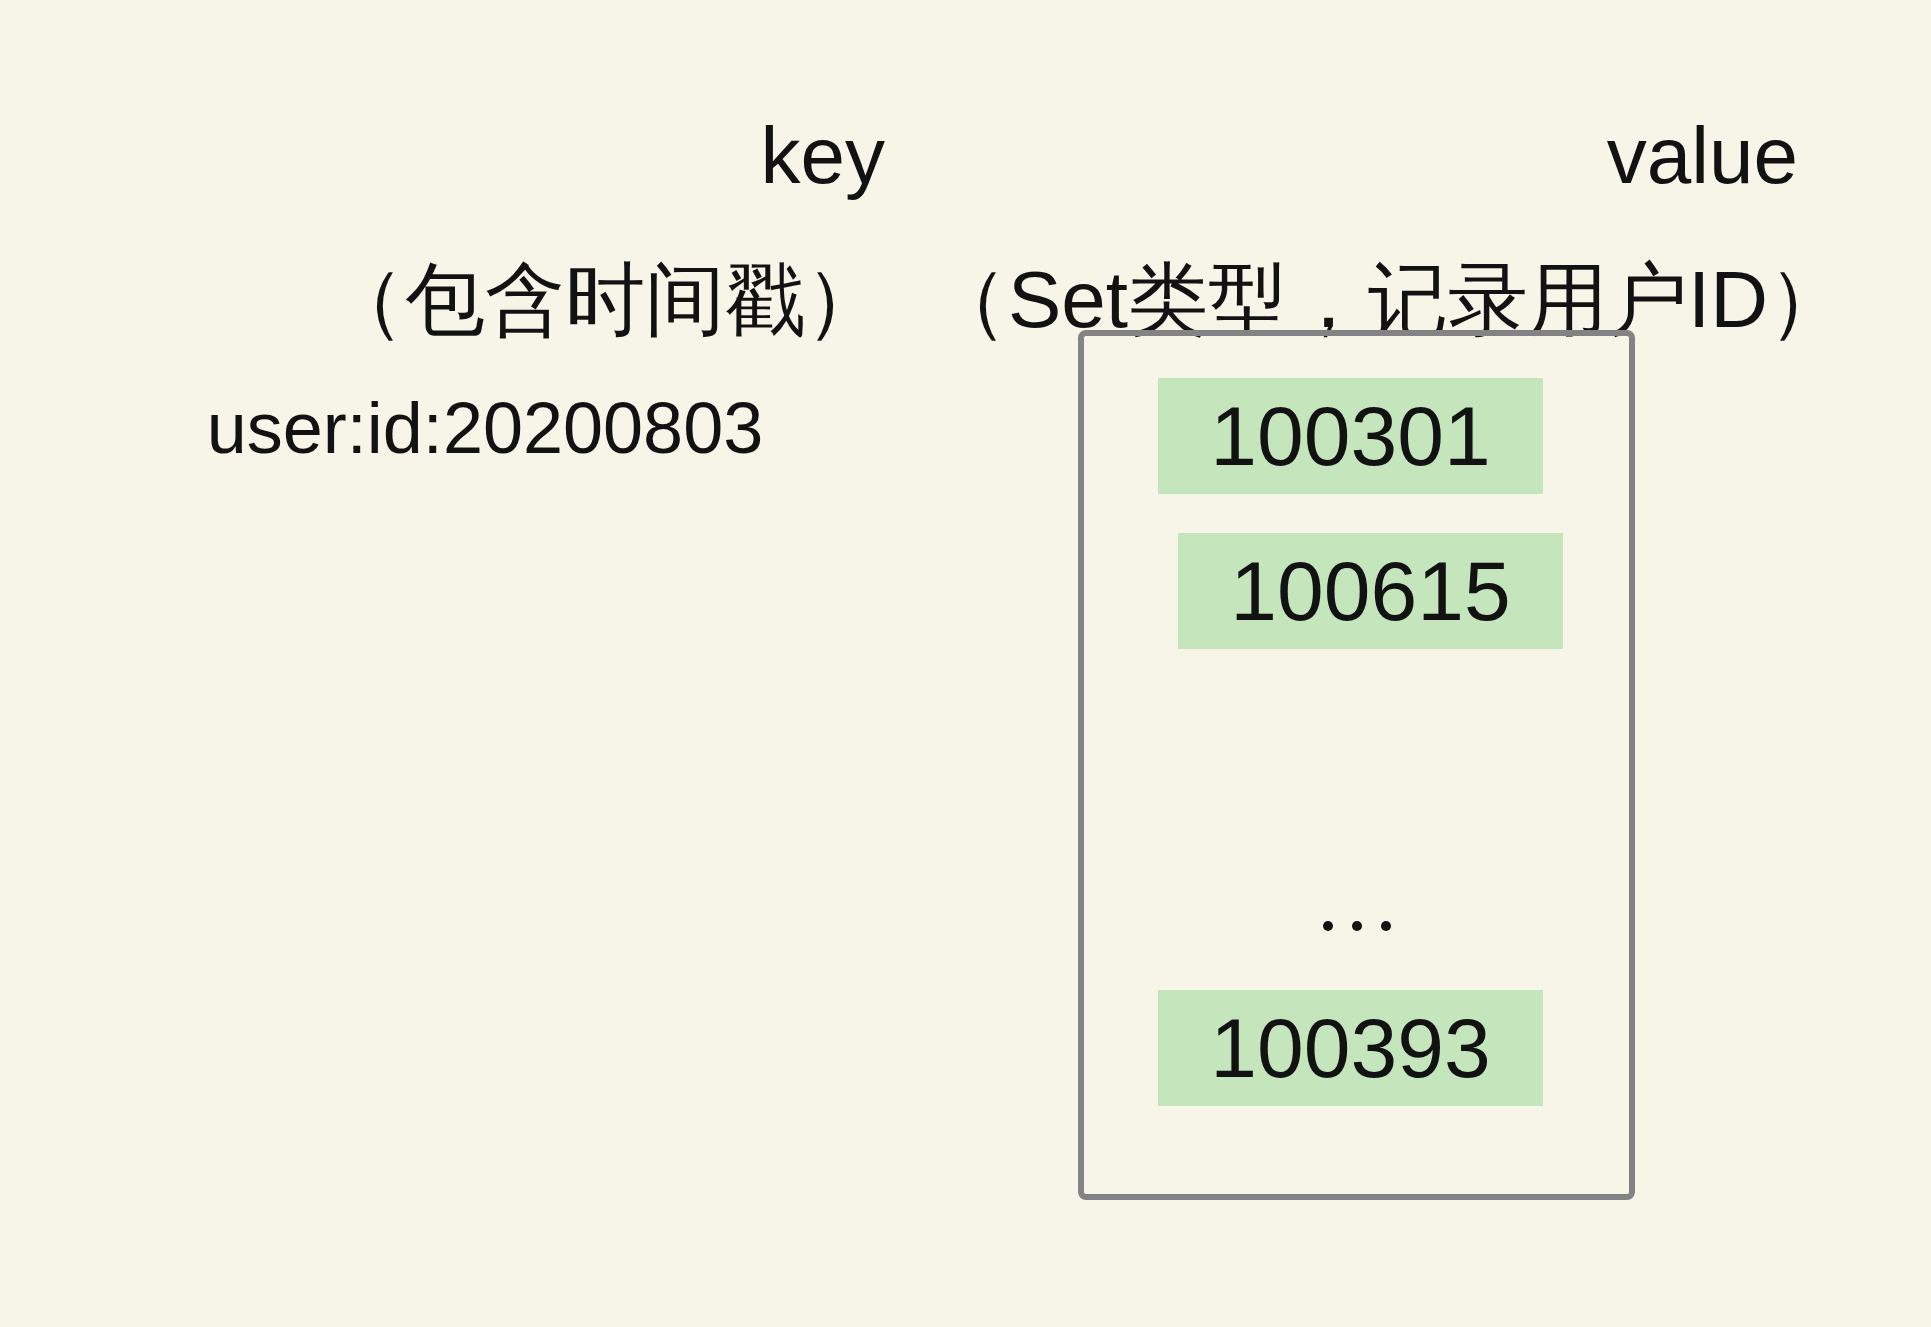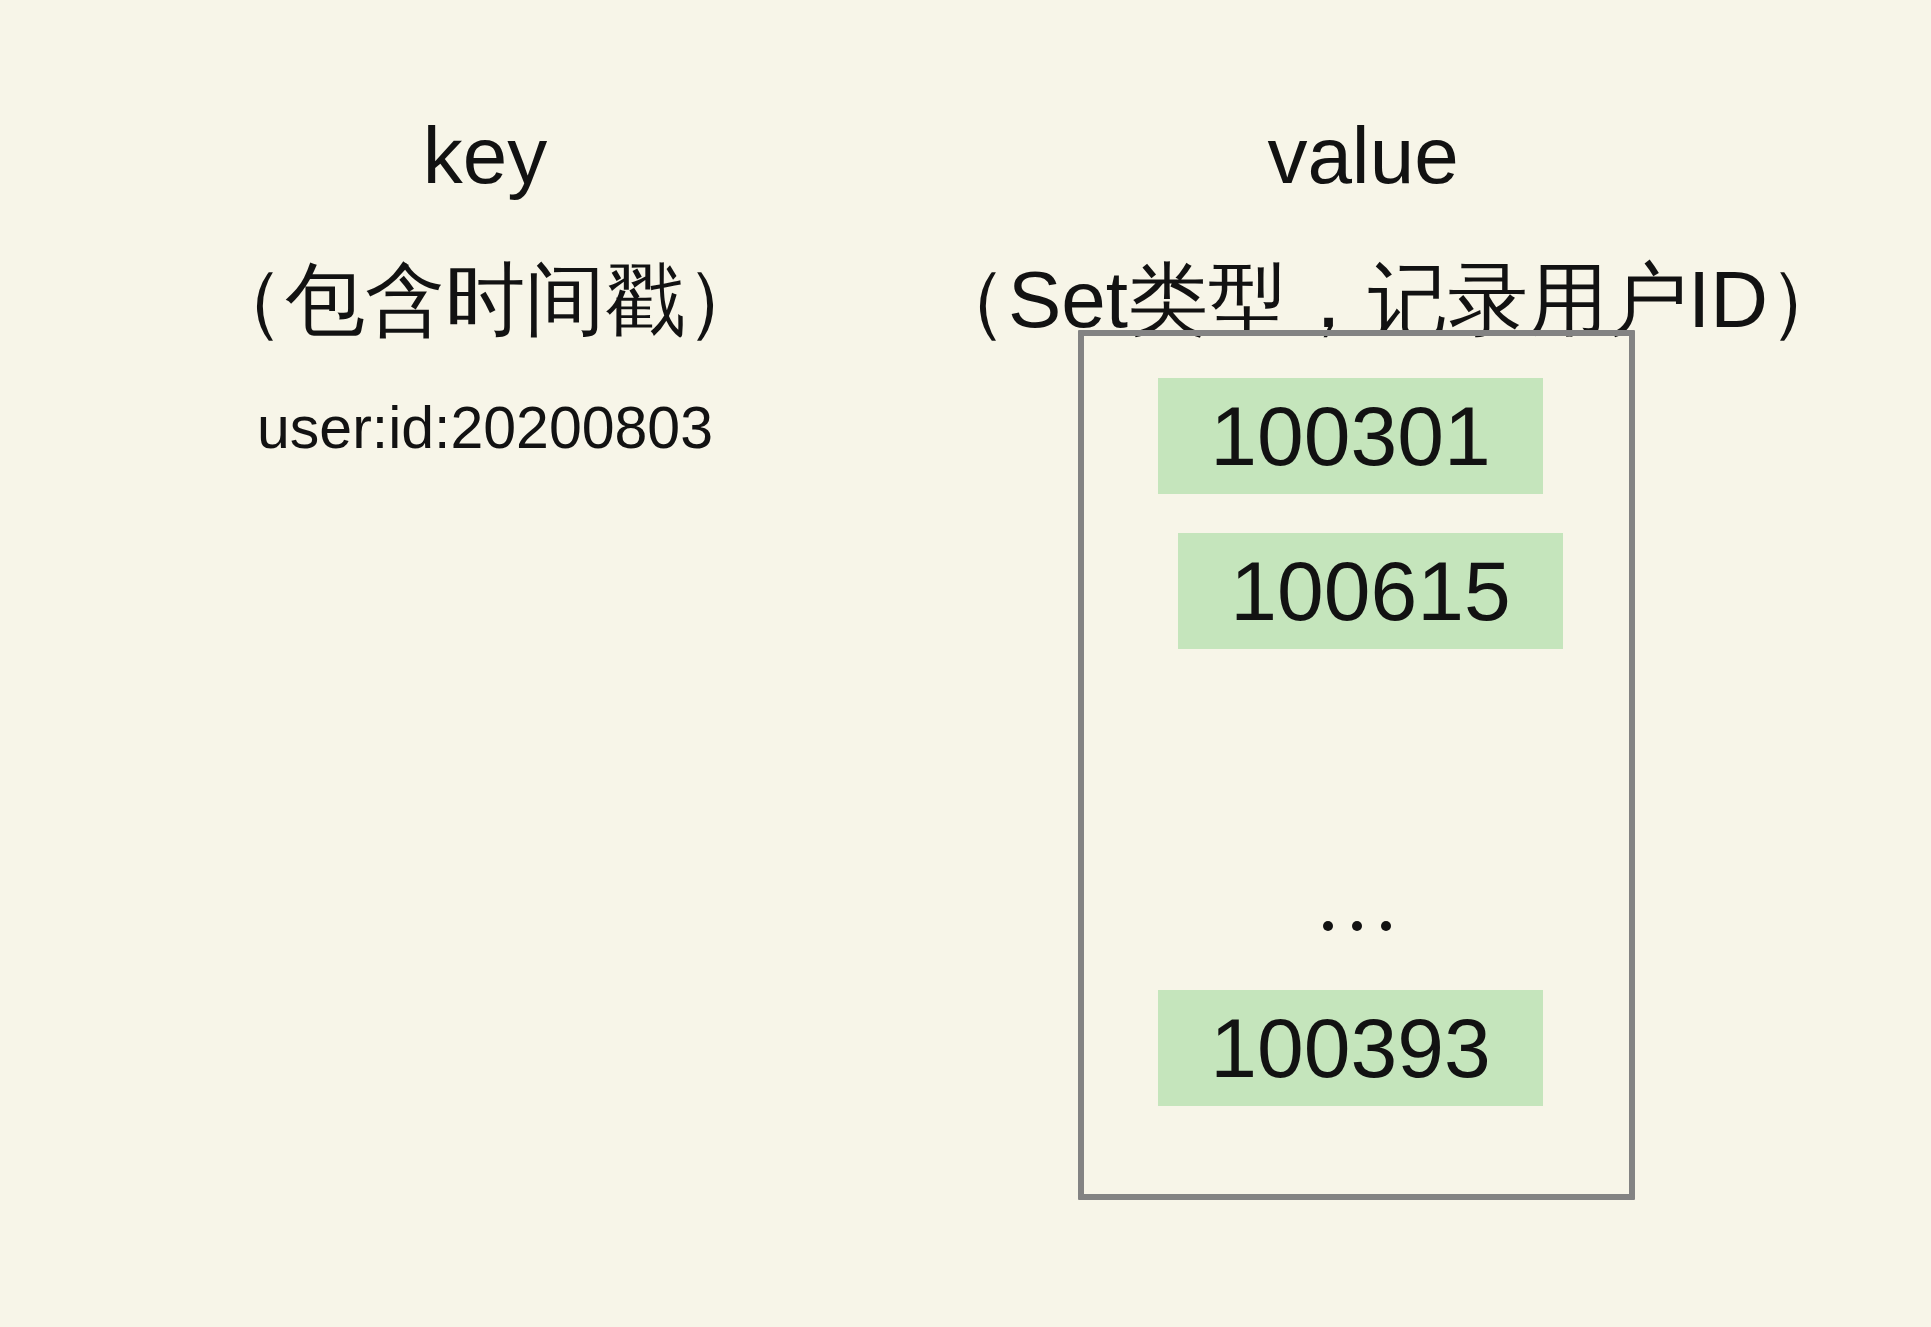--- a/index.html
+++ b/index.html
@@ -12,51 +12,51 @@
     width: 1931px;
     height: 1327px;
     background: #f7f5e8;
     overflow: hidden;
     font-family: "Liberation Sans", "DejaVu Sans", sans-serif;
     color: #121212;
   }
   .col-header {
     position: absolute;
     top: 103px;
-    text-align: center;
+    text-align: right;
     font-size: 80px;
     line-height: 105px;
     font-weight: 400;
     white-space: nowrap;
   }
   .col-header .subtitle {
     letter-spacing: 0px;
     margin-top: 39px;
   }
   #key-header { left: 85px;  width: 800px; }
   #value-header { left: 928px; width: 870px; }
   .key-text {
     position: absolute;
     left: 85px;
     top: 383px;
     width: 800px;
     text-align: center;
-    font-size: 59px;
+    font-size: 72px;
     line-height: 90px;
     white-space: nowrap;
   }
   .value-box {
     position: absolute;
     left: 1078px;
     top: 330px;
     width: 557px;
     height: 870px;
     box-sizing: border-box;
     border: 6px solid #838383;
-    border-radius: 1px;
+    border-radius: 8px;
     background: transparent;
   }
   .member {
     position: absolute;
     left: 74px;
     width: 385px;
     height: 116px;
     background: #c5e5bc;
     font-size: 84px;
     line-height: 116px;

